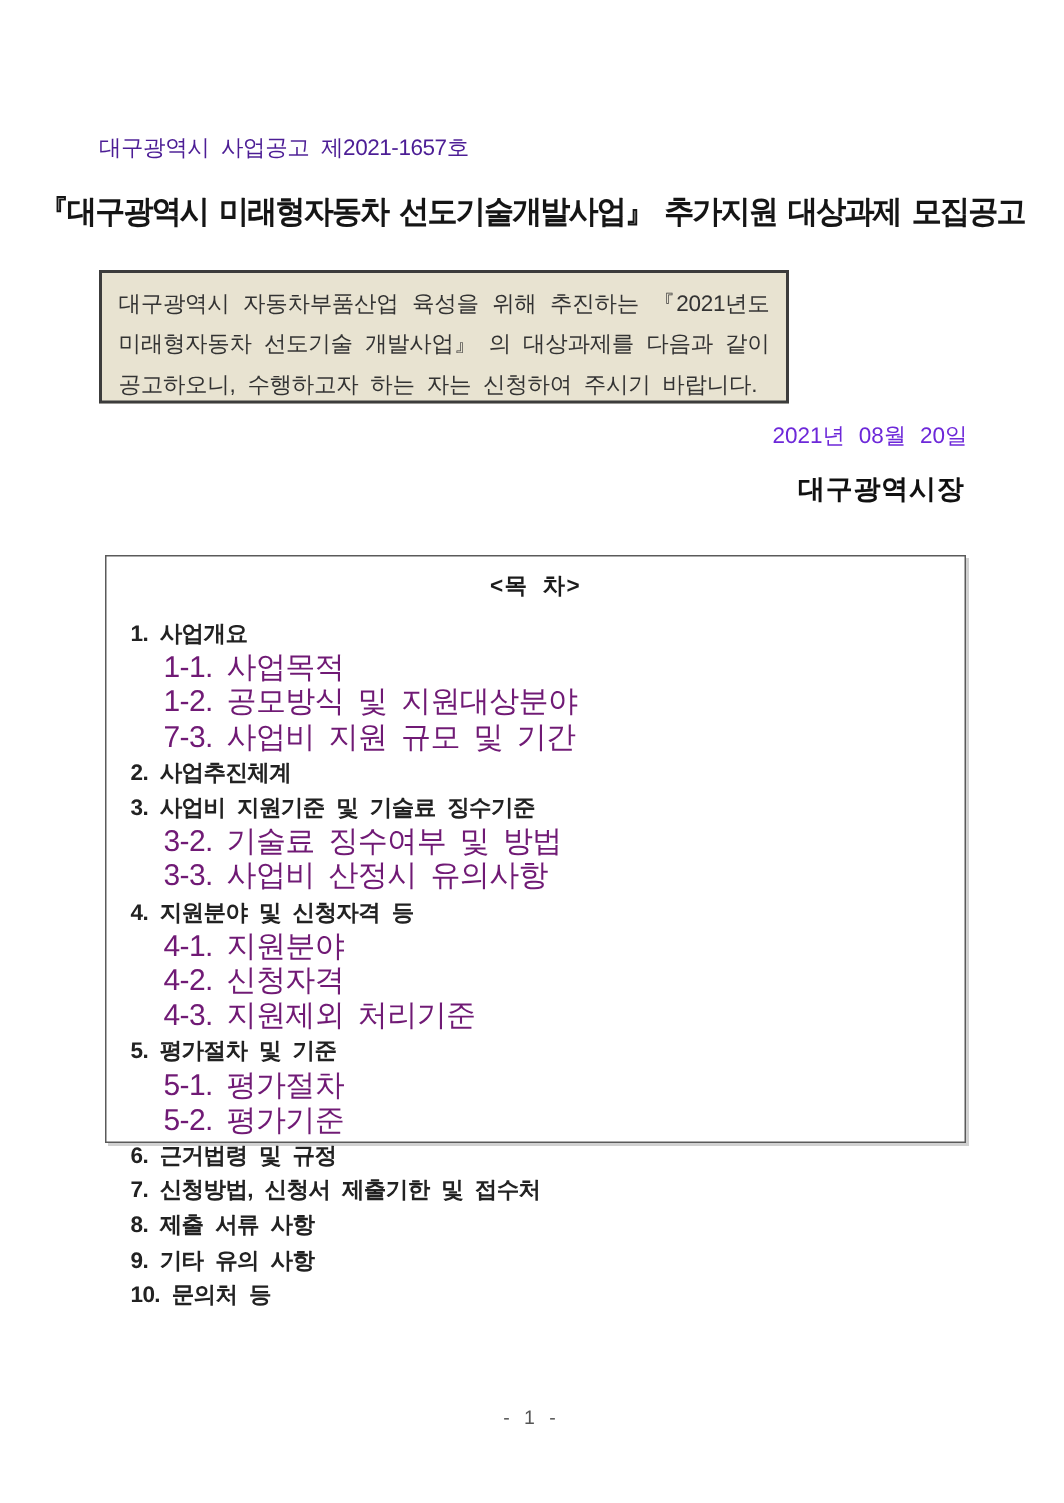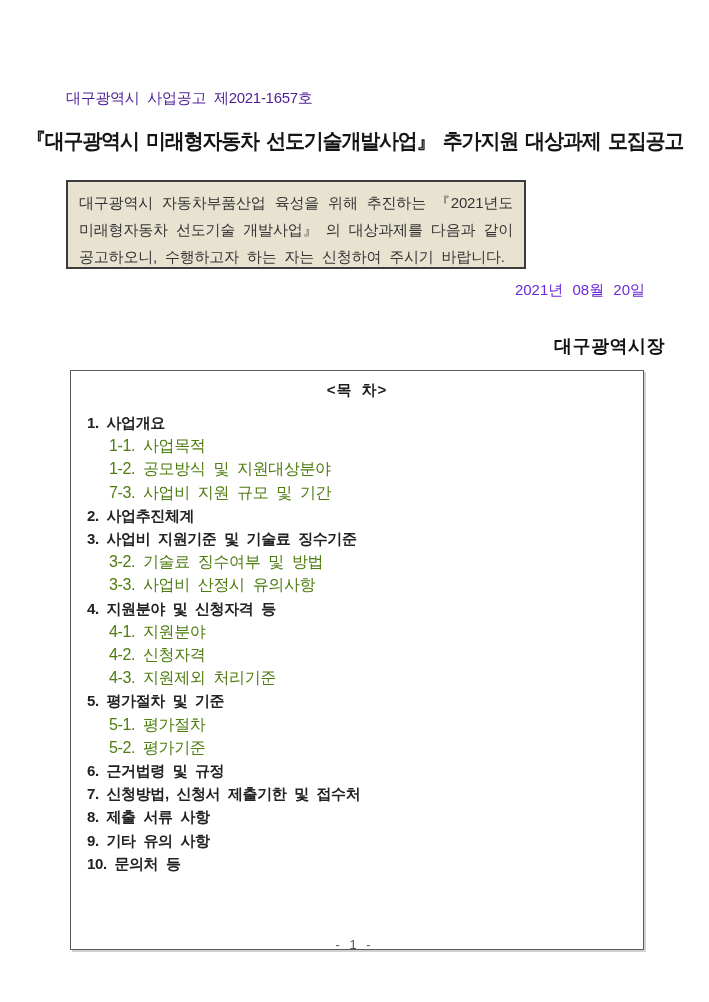--- a/index.html
+++ b/index.html
@@ -34,48 +34,47 @@
     font-size: 15px; line-height: 27px;
     text-align: justify; word-break: break-all;
     word-spacing: 4px; letter-spacing: -0.2px;
     color: #333333;
   }
   .date-line {
     position: absolute; right: 64px; top: 281px;
     font-size: 15px; color: #6d28d9; word-spacing: 5px;
   }
   .issuer {
-    position: absolute; right: 44px; top: 314px;
+    position: absolute; right: 66px; top: 314px;
     font-size: 18px; font-weight: bold; color: #111111;
     letter-spacing: 0.5px;
-    margin-top: 20px;
   }
   .toc-box {
     position: absolute; left: 70px; top: 370px;
-    width: 574px; height: 580px;
+    width: 574px; height: 392px;
     box-sizing: border-box;
     border: 1px solid #5a5a5a;
     box-shadow: 2px 2px 0 rgba(0,0,0,0.18);
     padding: 7px 16px 4px 16px;
   }
   .toc-title {
     text-align: center;
     font-size: 15px; font-weight: bold; color: #1c1c1c;
     letter-spacing: 1px; word-spacing: 4px;
     margin: 3px 0 11px 0;
   }
   .toc-item {
     font-size: 15px; line-height: 23.2px;
     letter-spacing: -0.4px; word-spacing: 4px;
     white-space: nowrap;
   }
   .toc-item.level1 { font-weight: bold; color: #222222; }
   .toc-item.level2 {
     padding-left: 22px; font-weight: normal;
-    color: #4d7c0f; font-size: 16px;
+    color: #701a75; font-size: 20px;
   }
   .page-number {
     position: absolute; left: 0; right: 0; top: 937px;
     text-align: center;
     font-size: 13px; color: #555555; letter-spacing: 3px;
   }
 </style>
 </head>
 <body>
 

